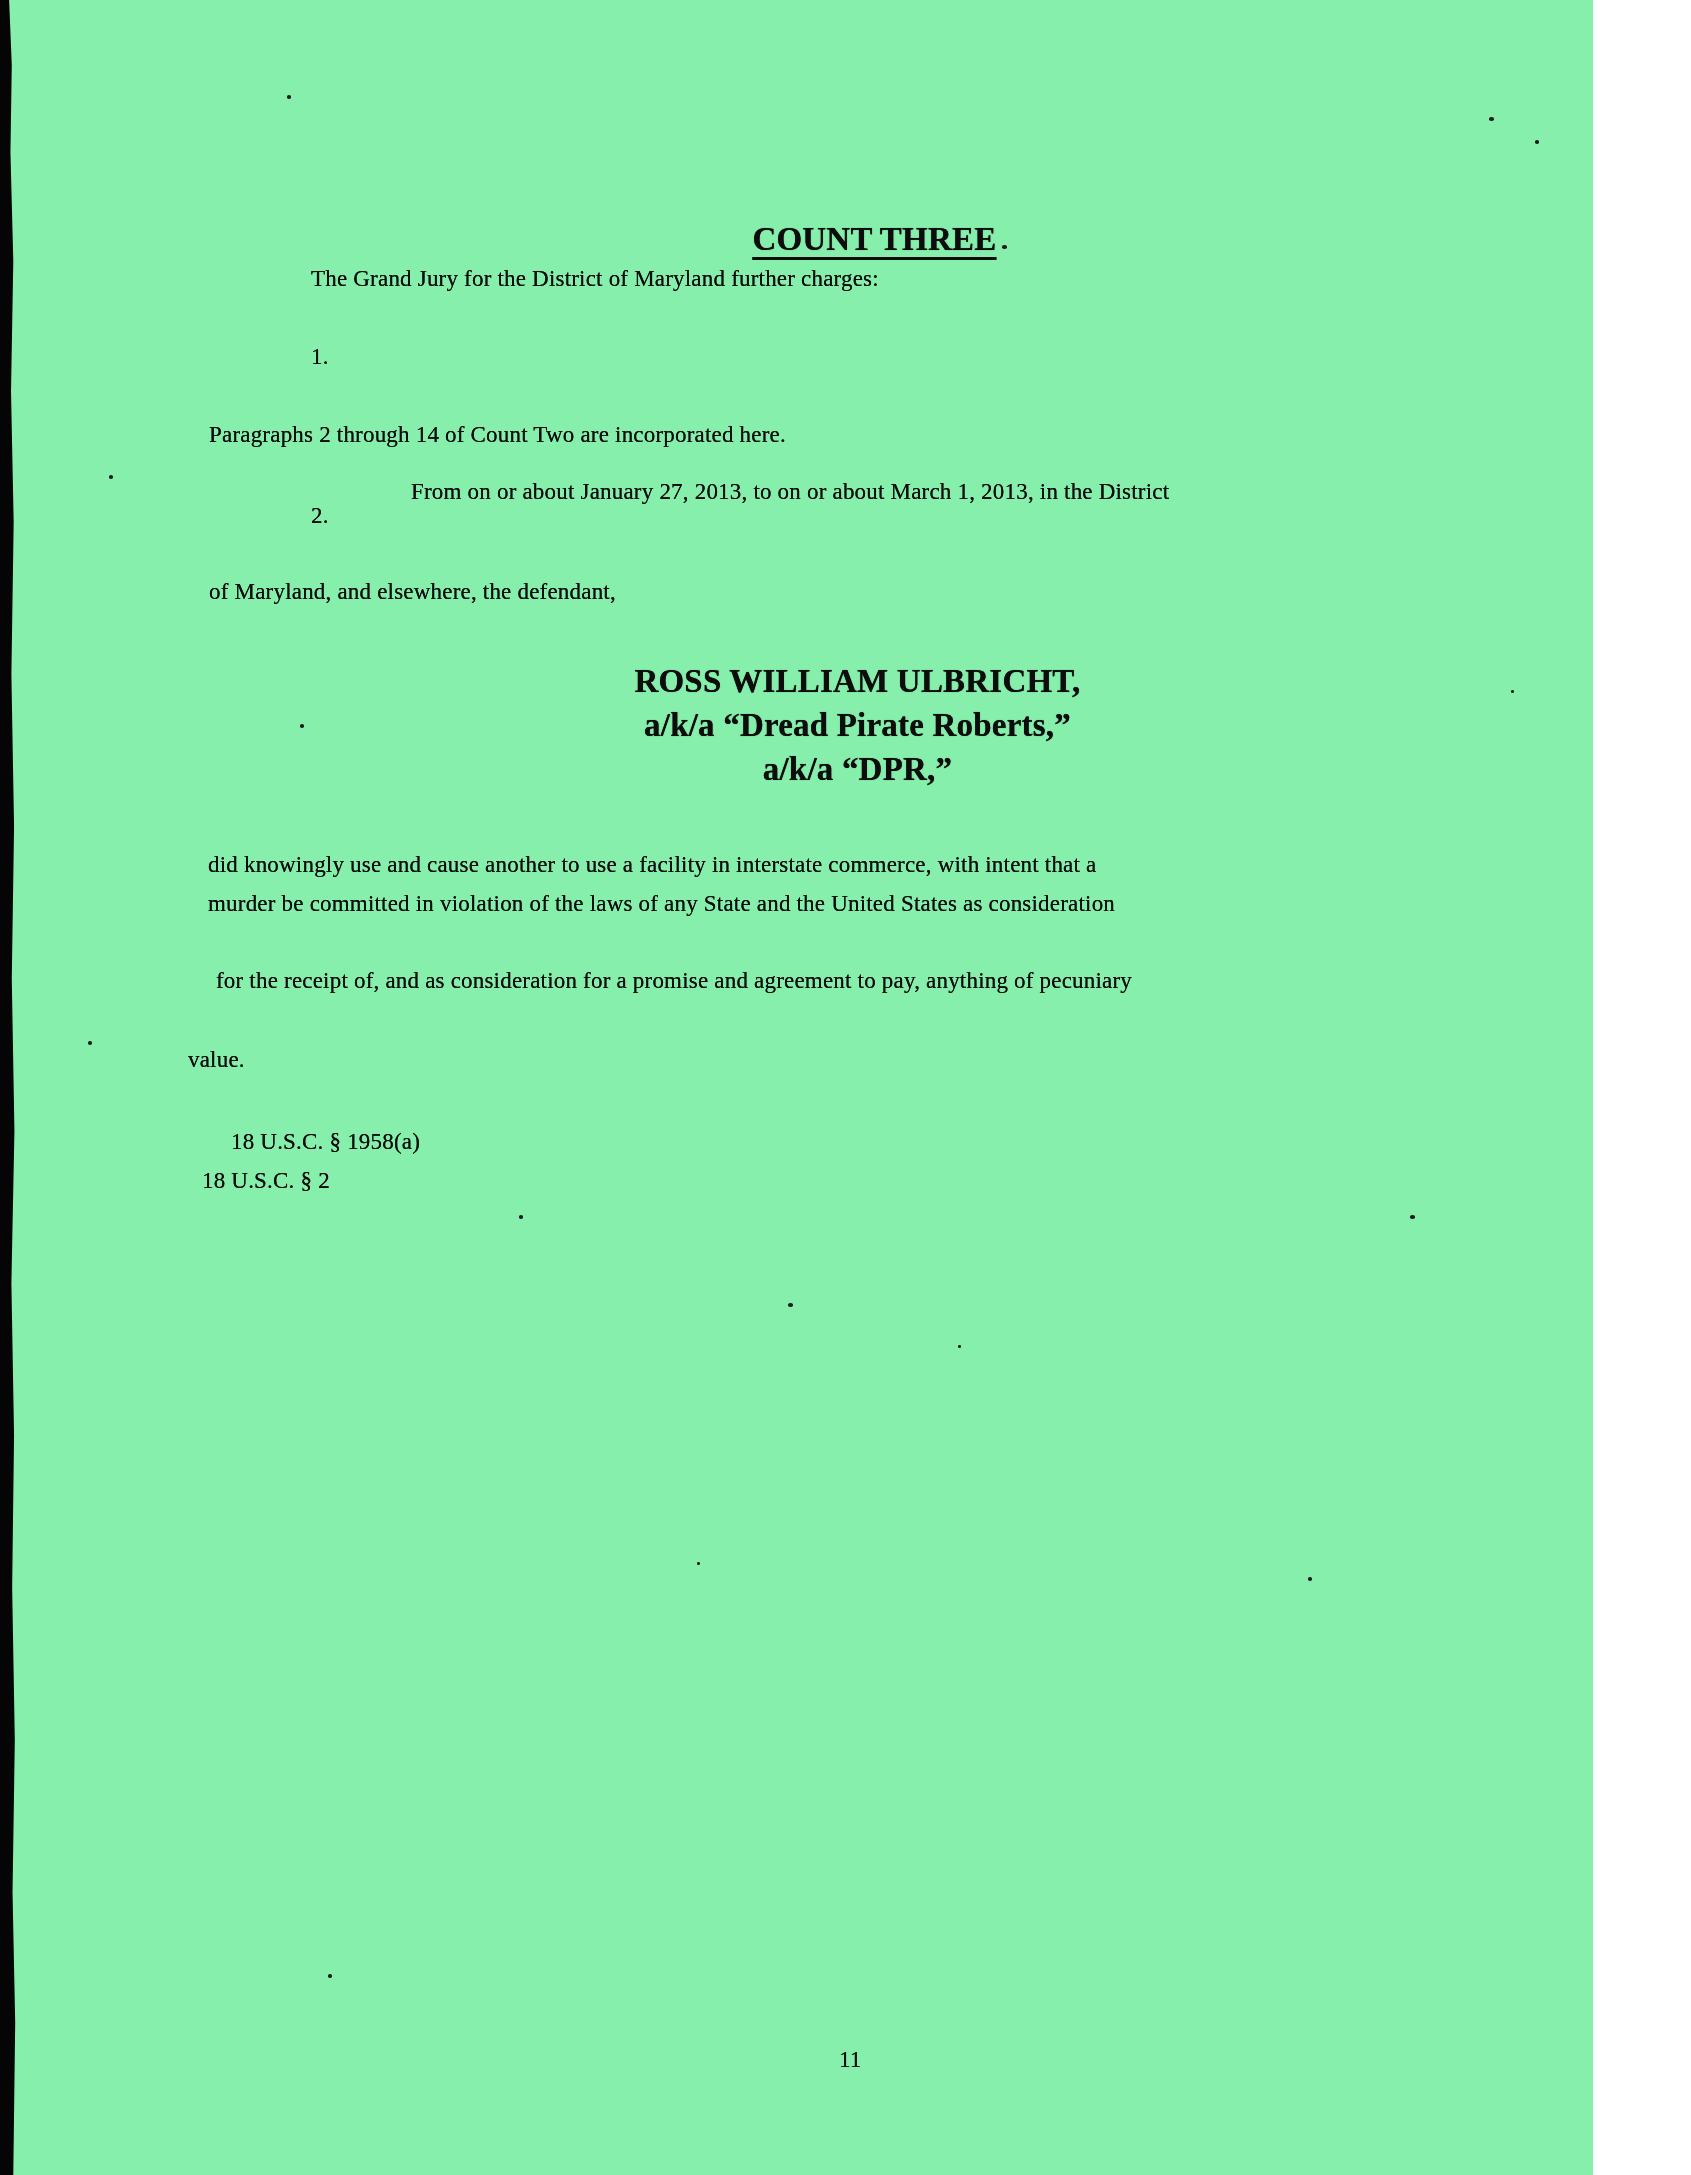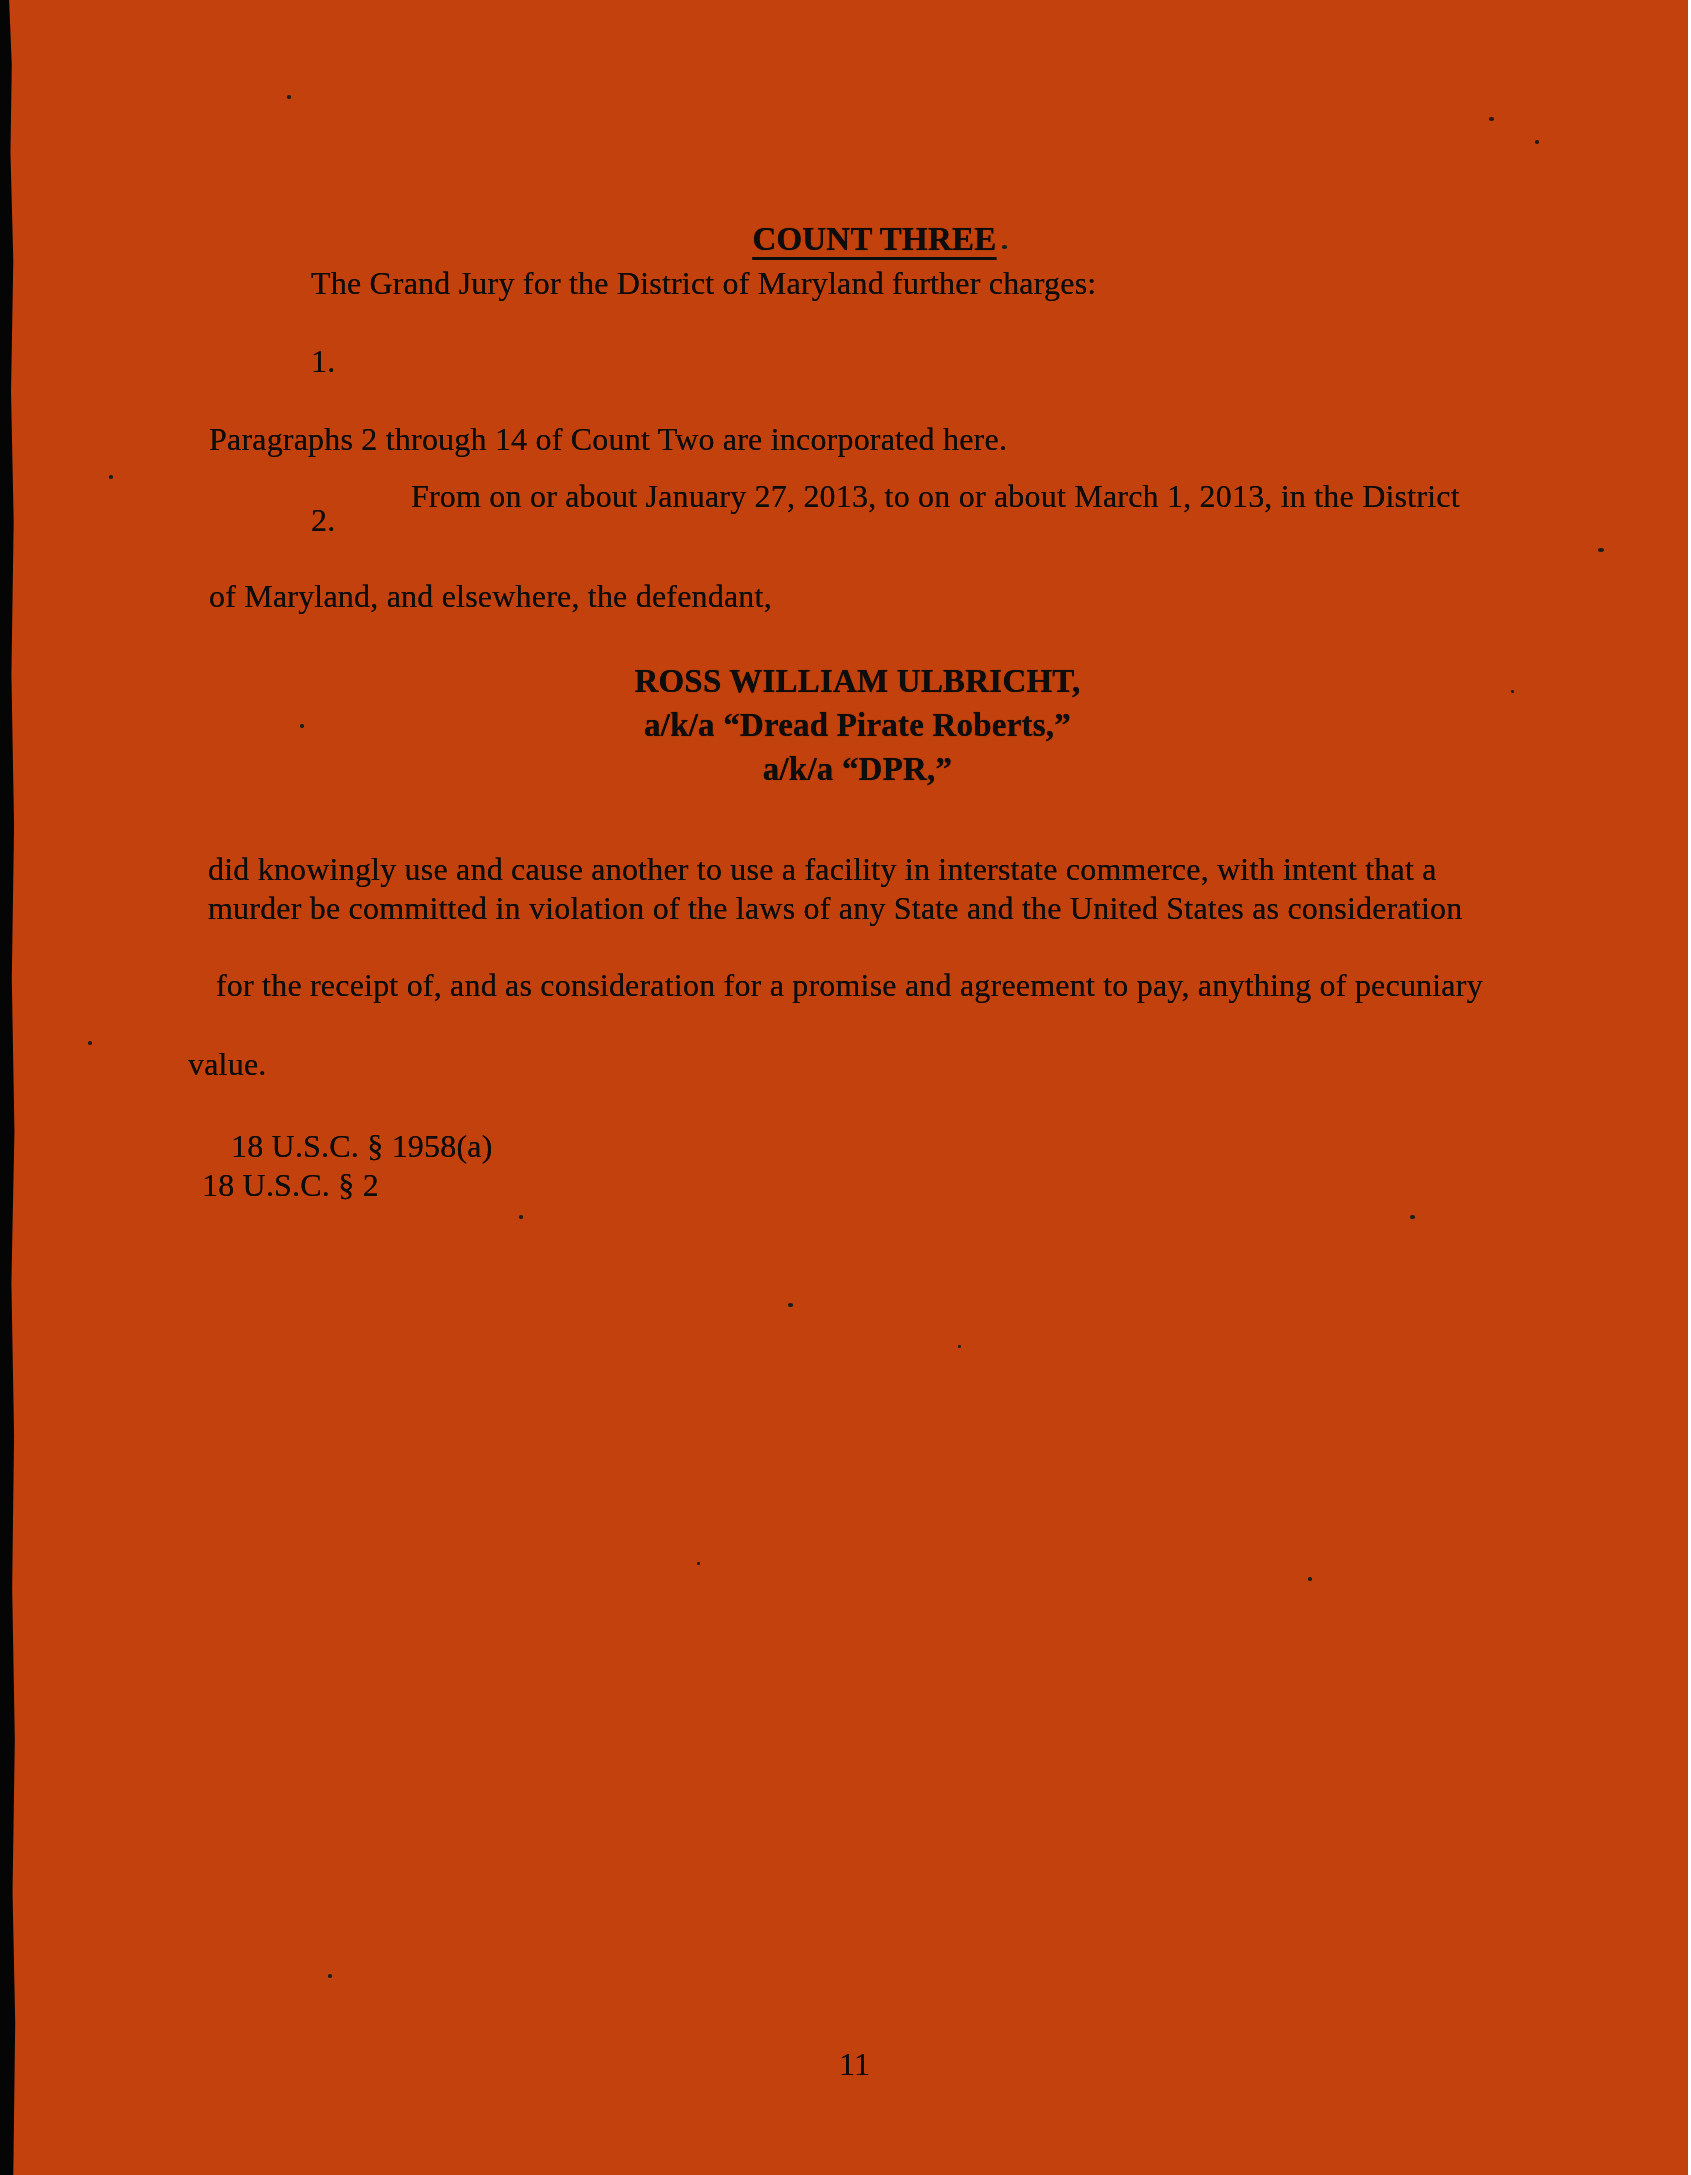--- a/index.html
+++ b/index.html
@@ -2,42 +2,43 @@
 <html><head>
 <meta charset="utf-8">
 <style>
   html, body {
     margin: 0;
     padding: 0;
     background: #ffffff;
   }
   .page {
     position: relative;
-    width: 1688px;
+    width: 1557px;
     height: 2175px;
-    background: #c2410c;
+    background: #86efac;
     overflow: hidden;
     font-family: "Liberation Serif", "DejaVu Serif", serif;
     color: #0d0d0d;
+    padding-left: 36px;
   }
   
   .scan-bar {
     position: absolute;
     left: 0;
     top: 0;
     width: 19px;
     height: 2175px;
     background: #050505;
     clip-path: polygon(0 0, 48% 0, 62% 3%, 55% 7%, 70% 12%, 58% 18%, 72% 24%,
                        60% 31%, 74% 38%, 62% 45%, 76% 52%, 60% 59%, 74% 66%,
                        64% 73%, 78% 80%, 66% 87%, 80% 93%, 70% 100%, 0 100%);
   }
   .line {
     position: absolute;
-    font-size: 32px;
+    font-size: 23px;
     line-height: 1;
     white-space: pre;
     letter-spacing: 0.2px;
     text-shadow: 0 0 0.6px rgba(0,0,0,0.85);
   }
   .bold {
     font-weight: bold;
     font-size: 33px;
     text-shadow: 0 0 0.7px rgba(0,0,0,0.9);
   }

